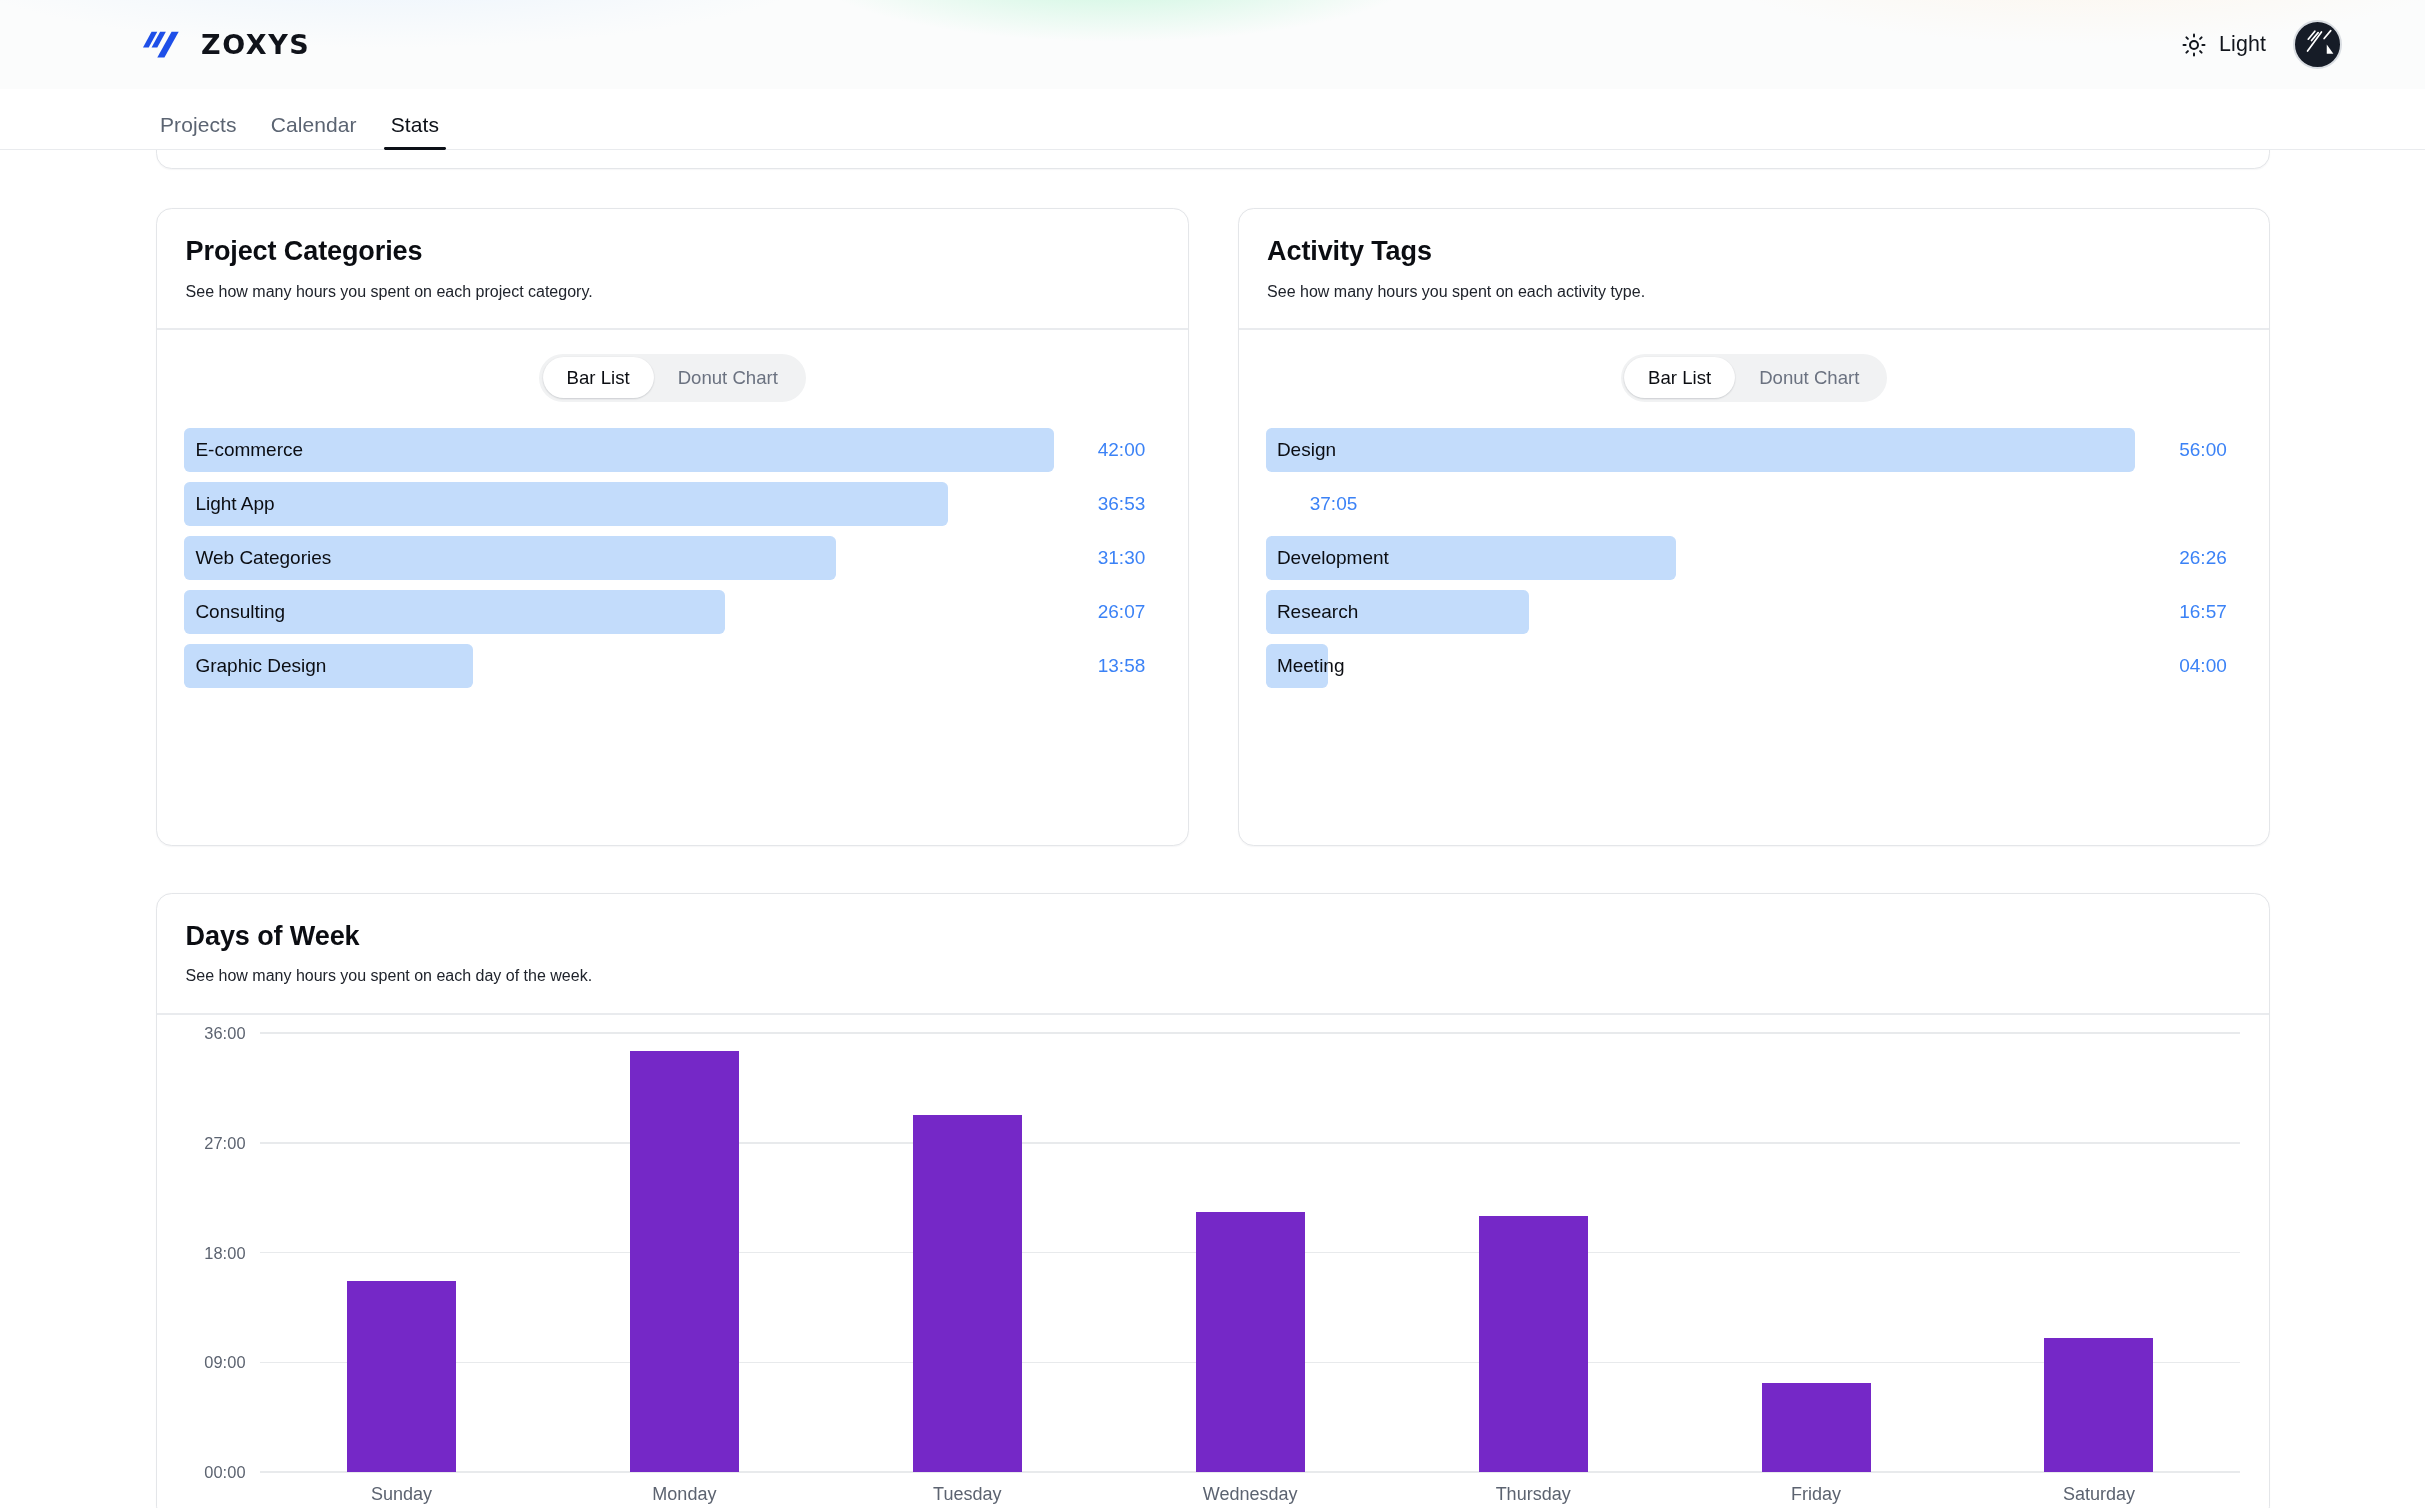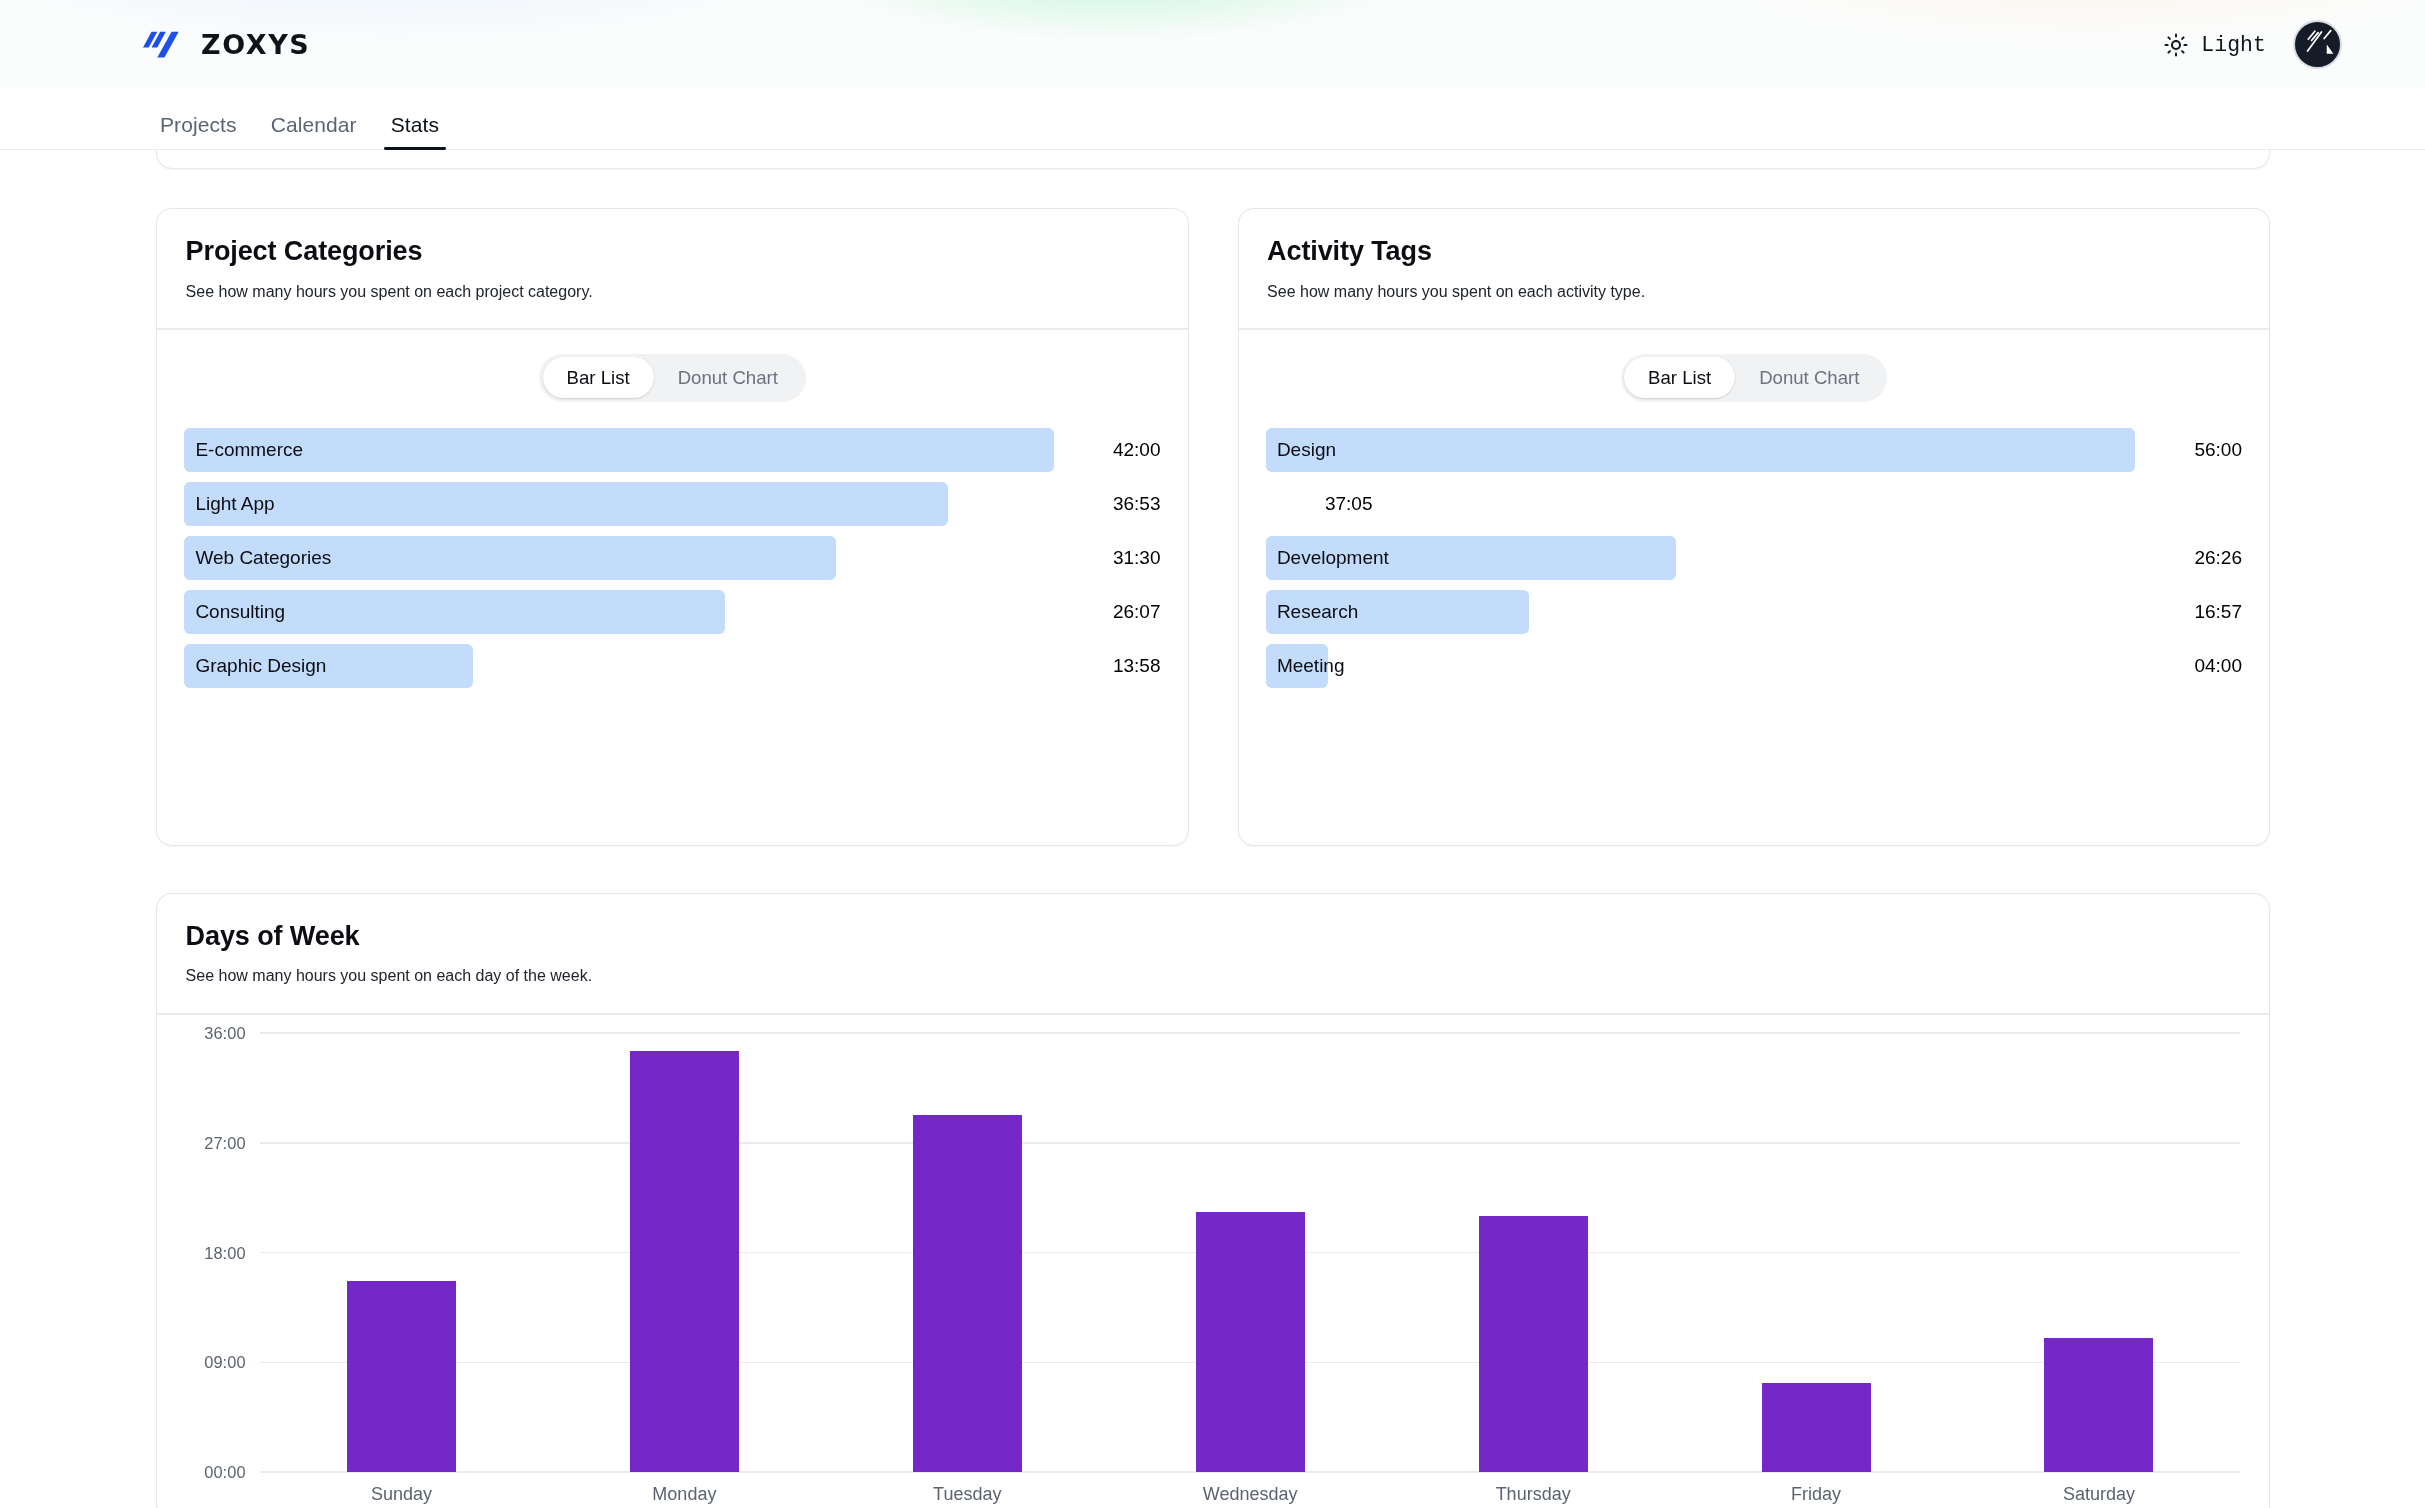--- a/index.html
+++ b/index.html
@@ -51,21 +51,21 @@
     align-items: center;
     gap: 27px;
   }
   .theme-toggle {
     display: flex;
     align-items: center;
     gap: 13px;
     cursor: pointer;
     background: none;
     border: 0;
-    font-family: Liberation Mono, monospace;
+    font-family: Liberation Sans, sans-serif;
   }
   .theme-toggle .sun { width: 24px; height: 24px; display: block; }
   .theme-label {
     font-size: 21.4px;
     color: #11151c;
     letter-spacing: 0.1px;
   }
   .avatar {
     width: 49px; height: 49px;
     border-radius: 50%;
@@ -217,23 +217,23 @@
     top: 50%;
     transform: translateY(-50%);
     font-size: 19px;
     color: #0b0d12;
     white-space: nowrap;
     z-index: 2;
   }
   .bar-value {
     flex: 0 0 auto;
     width: 107px;
-    text-align: right;
+    text-align: center;
     font-size: 19px;
-    color: #000000;
+    color: #3b82f6;
     padding-left: 29px;
   }
   .barlist-spacer { height: 126px; }
 
   
   .card-wide { margin-top: 47px; }
   .chart-body { padding: 18.6px 28.6px 15.7px 26px; }
 
   .chart {
     position: relative;

